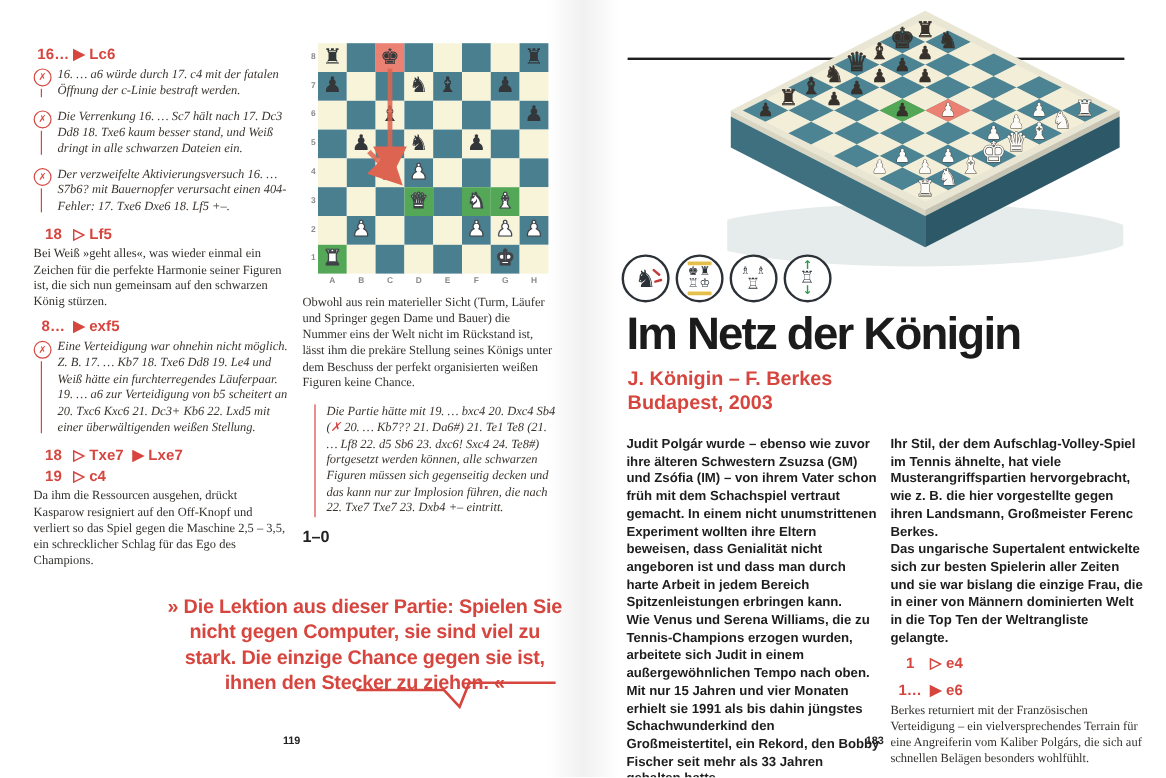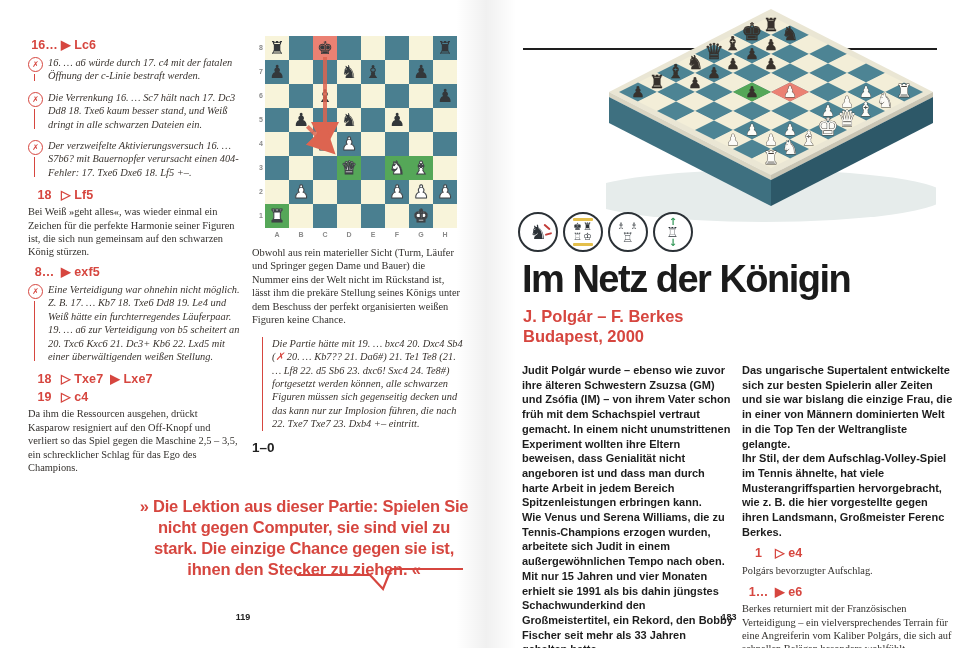--- a/index.html
+++ b/index.html
@@ -412,36 +412,35 @@
       </div>
       <div class="iconc">
         <div class="garrow">↑</div>
         <div class="row" style="font-size:14px;line-height:13px;">♖</div>
         <div class="garrow">↓</div>
       </div>
     </div>
 
     <div id="r-title">Im Netz der Königin</div>
     <div id="r-sub">
-      <div>J. Polgár – F. Berkes</div>
-      <div>Budapest, 2000</div>
+      <div>J. Königin – F. Berkes</div>
+      <div>Budapest, 2003</div>
     </div>
 
     <div class="bodycol" id="r-col1">
       <p>Judit Polgár wurde – ebenso wie zuvor ihre älteren Schwestern Zsuzsa (GM) und Zsófia (IM) – von ihrem Vater schon früh mit dem Schachspiel vertraut gemacht. In einem nicht unumstrittenen Experiment wollten ihre Eltern beweisen, dass Genialität nicht angeboren ist und dass man durch harte Arbeit in jedem Bereich Spitzenleistungen erbringen kann.</p>
       <p>Wie Venus und Serena Williams, die zu Tennis-Champions erzogen wurden, arbeitete sich Judit in einem außergewöhnlichen Tempo nach oben. Mit nur 15 Jahren und vier Monaten erhielt sie 1991 als bis dahin jüngstes Schachwunderkind den Großmeistertitel, ein Rekord, den Bobby Fischer seit mehr als 33 Jahren gehalten hatte.</p>
     </div>
     <div class="bodycol" id="r-col2">
+      <p>Ihr Stil, der dem Aufschlag-Volley-Spiel im Tennis ähnelte, hat viele Musterangriffspartien hervorgebracht, wie z. B. die hier vorgestellte gegen ihren Landsmann, Großmeister Ferenc Berkes.</p>
       <p>Das ungarische Supertalent entwickelte sich zur besten Spielerin aller Zeiten und sie war bislang die einzige Frau, die in einer von Männern dominierten Welt in die Top Ten der Weltrangliste gelangte.</p>
-      <p>Ihr Stil, der dem Aufschlag-Volley-Spiel im Tennis ähnelte, hat viele Musterangriffspartien hervorgebracht, wie z. B. die hier vorgestellte gegen ihren Landsmann, Großmeister Ferenc Berkes.</p>
       <div class="mvline">
         <span class="num">1</span>
         <span class="mv">▷ e4</span>
       </div>
-      <p class="note">Polgárs bevorzugter Aufschlag.</p>
       <div class="mvline">
         <span class="num">1…</span>
         <span class="mv">▶ e6</span>
       </div>
       <p class="note">Berkes returniert mit der Französischen Verteidigung – ein vielversprechendes Terrain für eine Angreiferin vom Kaliber Polgárs, die sich auf schnellen Belägen besonders wohlfühlt.</p>
     </div>
 
     <div class="pagenum" id="pn-r">183</div>
   </div>
 

